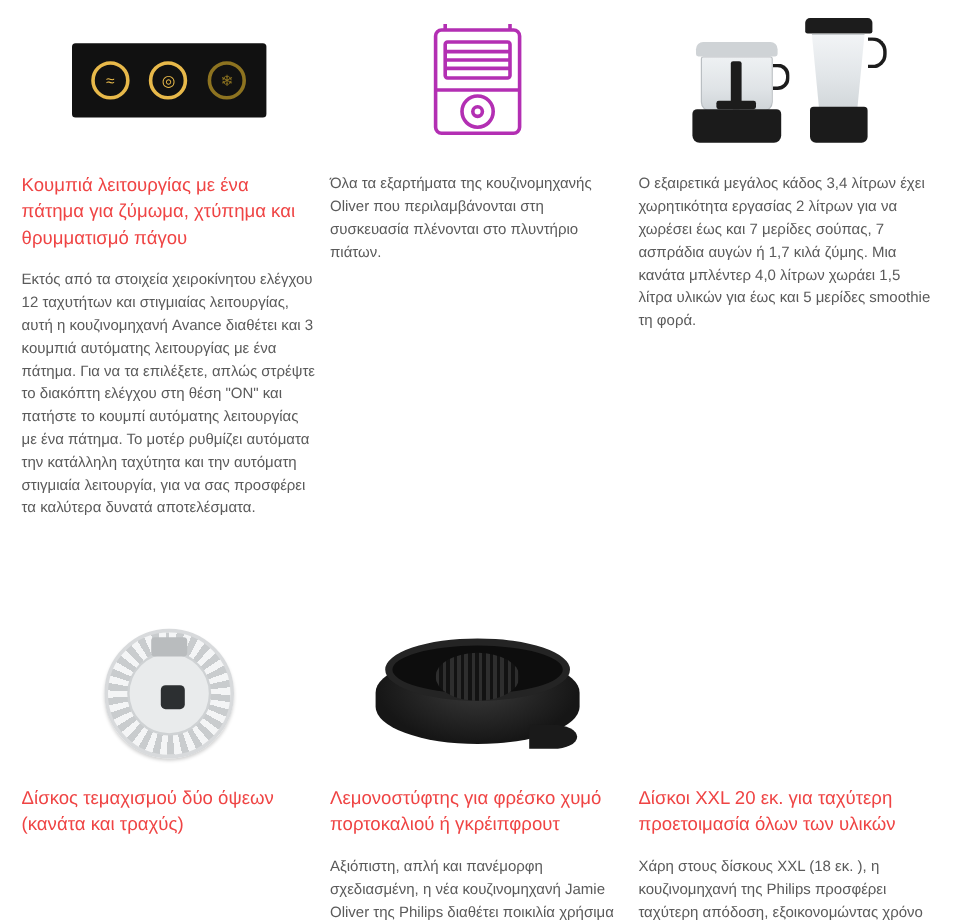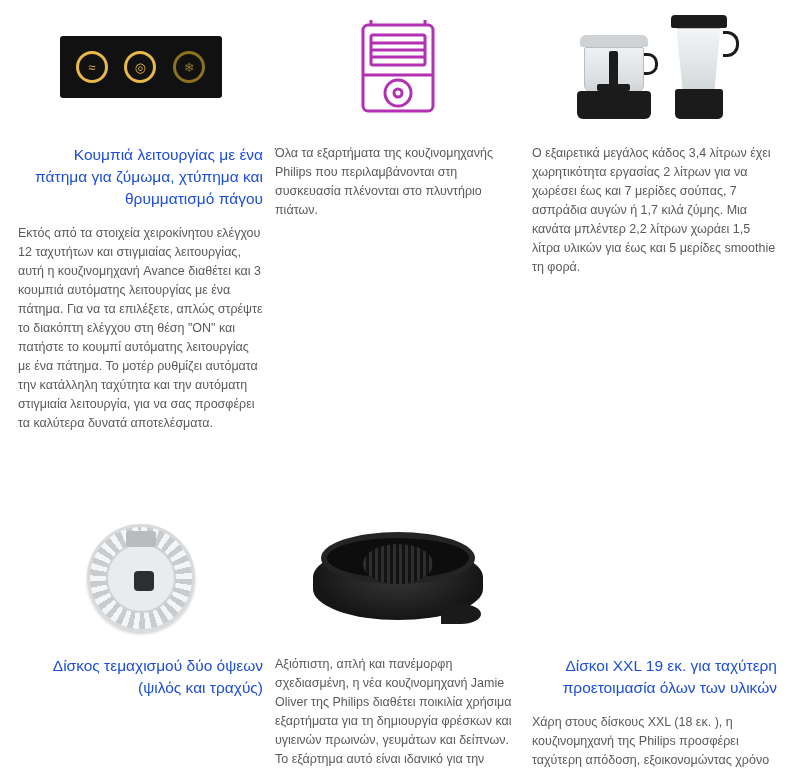--- a/index.html
+++ b/index.html
@@ -38,24 +38,23 @@
     margin-bottom: 16px;
   }
   .media.row2 {
     height: 130px;
     margin-bottom: 12px;
   }
 
   .card-title {
     font-size: 15.5px;
     line-height: 22px;
-    color: #1d4ed8;
+    color: #ef4444;
     font-weight: normal;
-    margin: 0 0 14px 12px;
-    text-align: right;
+    margin: 0 0 14px 0;
   }
   .card-body {
     font-size: 12.5px;
     line-height: 19px;
     color: #5a5a5a;
     margin: 0;
   }
 
   
   .row1 { margin-top: 6px; }
@@ -261,68 +260,69 @@
           <line x1="14" y1="26" x2="68" y2="26"></line>
           <line x1="14" y1="33" x2="68" y2="33"></line>
           <line x1="14" y1="40" x2="68" y2="40"></line>
           <line x1="6" y1="58" x2="76" y2="58"></line>
           <circle cx="41" cy="76" r="13"></circle>
           <circle cx="41" cy="76" r="4"></circle>
           <line x1="14" y1="3" x2="14" y2="8"></line>
           <line x1="68" y1="3" x2="68" y2="8"></line>
         </svg>
       </div>
-      <p class="card-body">Όλα τα εξαρτήματα της κουζινομηχανής Philips που περιλαμβάνονται στη συσκευασία πλένονται στο πλυντήριο πιάτων.</p>
+      <p class="card-body">Όλα τα εξαρτήματα της κουζινομηχανής Oliver που περιλαμβάνονται στη συσκευασία πλένονται στο πλυντήριο πιάτων.</p>
     </div>
 
     <div class="card">
       <div class="media">
         <div class="appliances">
           <div class="bowl-unit">
             <div class="bowl-lid"></div>
             <div class="bowl-cup"></div>
             <div class="bowl-blade"></div>
             <div class="bowl-handle"></div>
             <div class="bowl-base"></div>
           </div>
           <div class="jar-unit">
             <div class="jar-lid"></div>
             <div class="jar-body"></div>
             <div class="jar-handle"></div>
             <div class="jar-base"></div>
           </div>
         </div>
       </div>
-      <p class="card-body">Ο εξαιρετικά μεγάλος κάδος 3,4 λίτρων έχει χωρητικότητα εργασίας 2 λίτρων για να χωρέσει έως και 7 μερίδες σούπας, 7 ασπράδια αυγών ή 1,7 κιλά ζύμης. Μια κανάτα μπλέντερ 2,2 λίτρων χωράει 1,5 λίτρα υλικών για έως και 5 μερίδες smoothie τη φορά.</p>
+      <p class="card-body">Ο εξαιρετικά μεγάλος κάδος 3,4 λίτρων έχει χωρητικότητα εργασίας 2 λίτρων για να χωρέσει έως και 7 μερίδες σούπας, 7 ασπράδια αυγών ή 1,7 κιλά ζύμης. Μια κανάτα μπλέντερ 4,0 λίτρων χωράει 1,5 λίτρα υλικών για έως και 5 μερίδες smoothie τη φορά.</p>
     </div>
   </div>
 
   <div class="grid row2">
 
     <div class="card">
       <div class="media row2">
         <div class="disc">
           <div class="tab"></div>
         </div>
       </div>
-      <h3 class="card-title">Δίσκος τεμαχισμού δύο όψεων (ψιλός και τραχύς)</h3>
+      <h3 class="card-title">Δίσκος τεμαχισμού δύο όψεων (κανάτα και τραχύς)</h3>
     </div>
 
     <div class="card">
       <div class="media row2">
         <div class="press">
           <div class="press-bowl"></div>
           <div class="press-rim"></div>
           <div class="press-cone"></div>
           <div class="press-spout"></div>
         </div>
       </div>
+      <h3 class="card-title">Λεμονοστύφτης για φρέσκο χυμό πορτοκαλιού ή γκρέιπφρουτ</h3>
       <p class="card-body">Αξιόπιστη, απλή και πανέμορφη σχεδιασμένη, η νέα κουζινομηχανή Jamie Oliver της Philips διαθέτει ποικιλία χρήσιμα εξαρτήματα για τη δημιουργία φρέσκων και υγιεινών πρωινών, γευμάτων και δείπνων. Το εξάρτημα αυτό είναι ιδανικό για την εξαγωγή φρέσκου χυμού από κάθε είδους εσπεριδοειδή, όπως το πορτοκάλι και το γκρέιπφρουτ.</p>
     </div>
 
     <div class="card">
       <div class="media row2"></div>
-      <h3 class="card-title">Δίσκοι XXL 19 εκ. για ταχύτερη προετοιμασία όλων των υλικών</h3>
+      <h3 class="card-title">Δίσκοι XXL 20 εκ. για ταχύτερη προετοιμασία όλων των υλικών</h3>
       <p class="card-body">Χάρη στους δίσκους XXL (18 εκ. ), η κουζινομηχανή της Philips προσφέρει ταχύτερη απόδοση, εξοικονομώντας χρόνο και κόπο κατά τη διάρκεια του μαγειρέματος</p>
     </div>
   </div>
 
 </div>
 
 </body></html>

